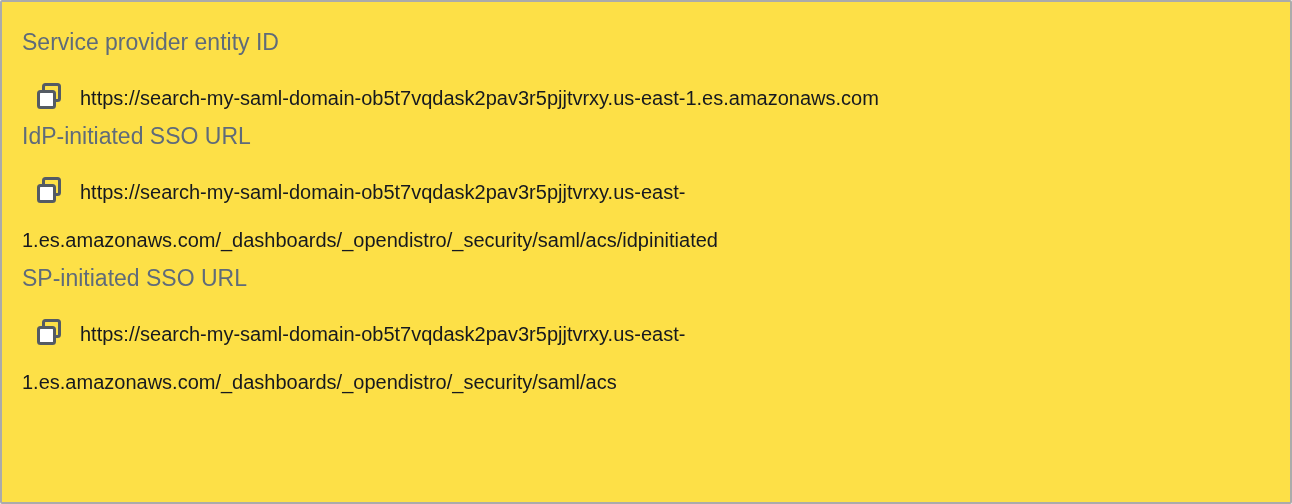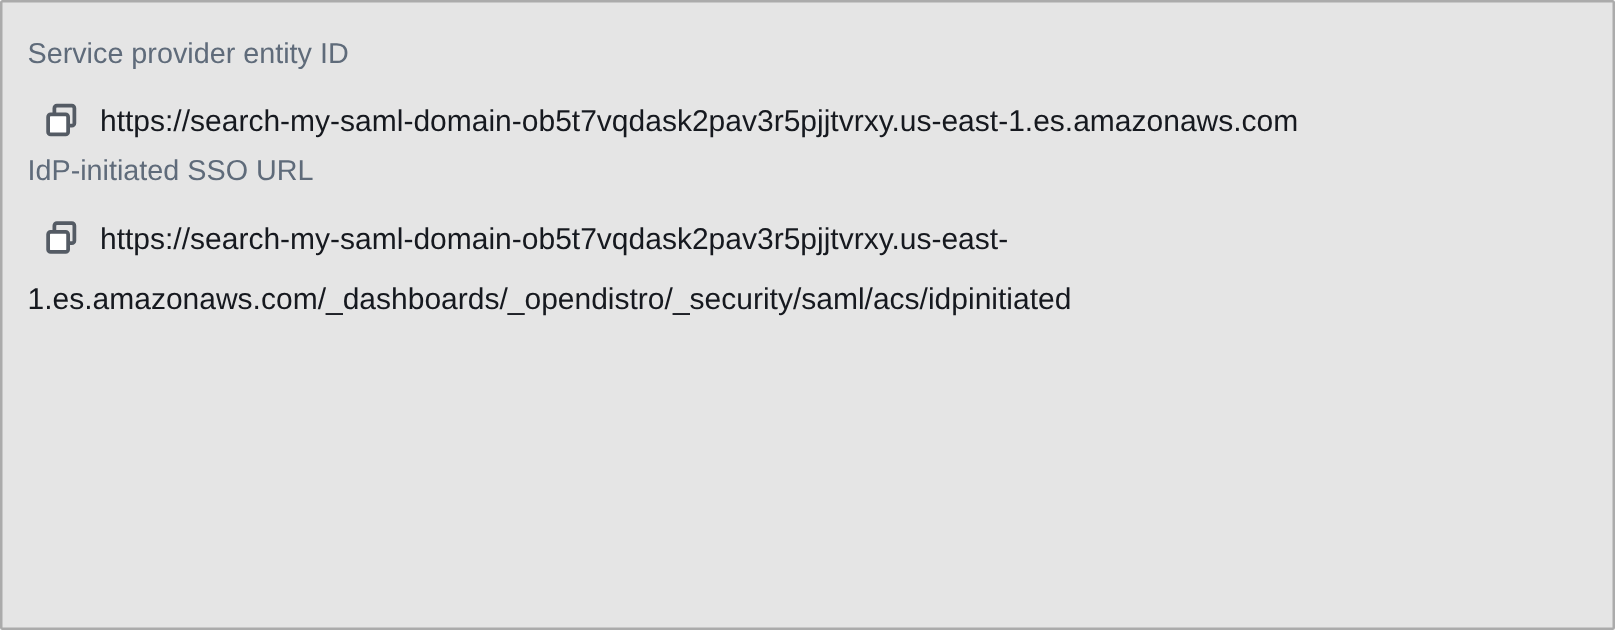--- a/index.html
+++ b/index.html
@@ -5,36 +5,36 @@
   html, body {
     margin: 0;
     padding: 0;
     background: #ffffff;
     font-family: "Liberation Sans", "DejaVu Sans", sans-serif;
   }
   .panel {
     box-sizing: border-box;
     width: 1292px;
     height: 504px;
-    background: #e5e5e5;
+    background: #fde047;
     border: 2px solid #ababab;
     border-radius: 2px;
     padding: 26px 20px 20px 20px;
     overflow: hidden;
   }
   .field + .field {
   }
   .field-label {
     font-size: 23px;
     line-height: 28px;
     color: #5f6b7a;
   }
   .field-value {
     margin-top: 18px;
-    font-size: 24px;
+    font-size: 20px;
     line-height: 48px;
     color: #16191f;
     word-break: normal;
   }
   .copy-btn {
     display: inline;
     cursor: pointer;
     margin-left: 12px;
     margin-right: 16px;
     white-space: nowrap;
@@ -67,14 +67,23 @@
   <section class="field">
     <div class="field-label">IdP-initiated SSO URL</div>
     <div class="field-value">
       <span class="copy-btn"><svg viewBox="0 0 30 30" fill="none" xmlns="http://www.w3.org/2000/svg">
         <rect x="9.5" y="3.5" width="16" height="16" rx="2" stroke="currentColor" stroke-width="3"></rect>
         <rect x="4.5" y="10.5" width="16" height="16" rx="2" fill="#ffffff" stroke="currentColor" stroke-width="3"></rect>
       </svg></span><span class="url-text">https://search-my-saml-domain-ob5t7vqdask2pav3r5pjjtvrxy.us-east-1.es.amazonaws.com/_dashboards/_opendistro/_security/saml/acs/idpinitiated</span>
     </div>
   </section>
 
+  <section class="field">
+    <div class="field-label">SP-initiated SSO URL</div>
+    <div class="field-value">
+      <span class="copy-btn"><svg viewBox="0 0 30 30" fill="none" xmlns="http://www.w3.org/2000/svg">
+        <rect x="9.5" y="3.5" width="16" height="16" rx="2" stroke="currentColor" stroke-width="3"></rect>
+        <rect x="4.5" y="10.5" width="16" height="16" rx="2" fill="#ffffff" stroke="currentColor" stroke-width="3"></rect>
+      </svg></span><span class="url-text">https://search-my-saml-domain-ob5t7vqdask2pav3r5pjjtvrxy.us-east-1.es.amazonaws.com/_dashboards/_opendistro/_security/saml/acs</span>
+    </div>
+  </section>
 
 </div>
 
 </body></html>

